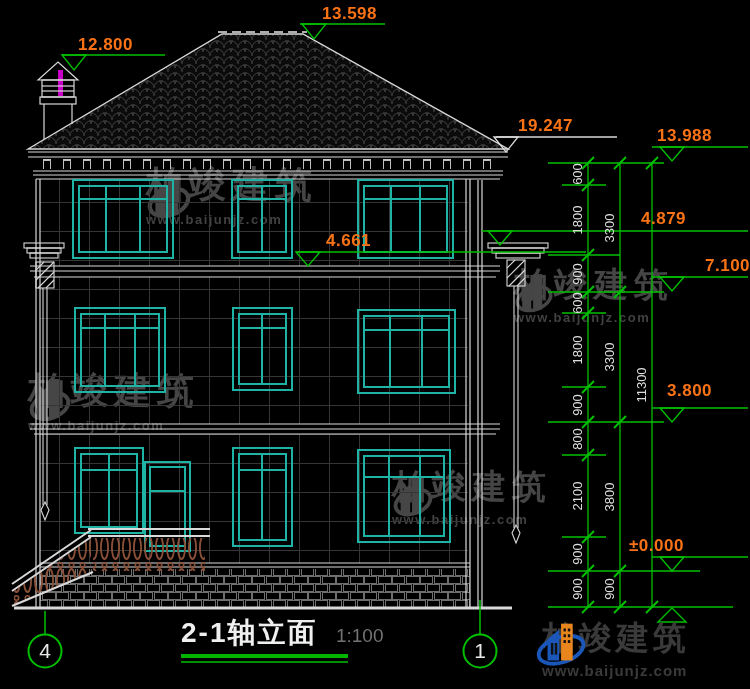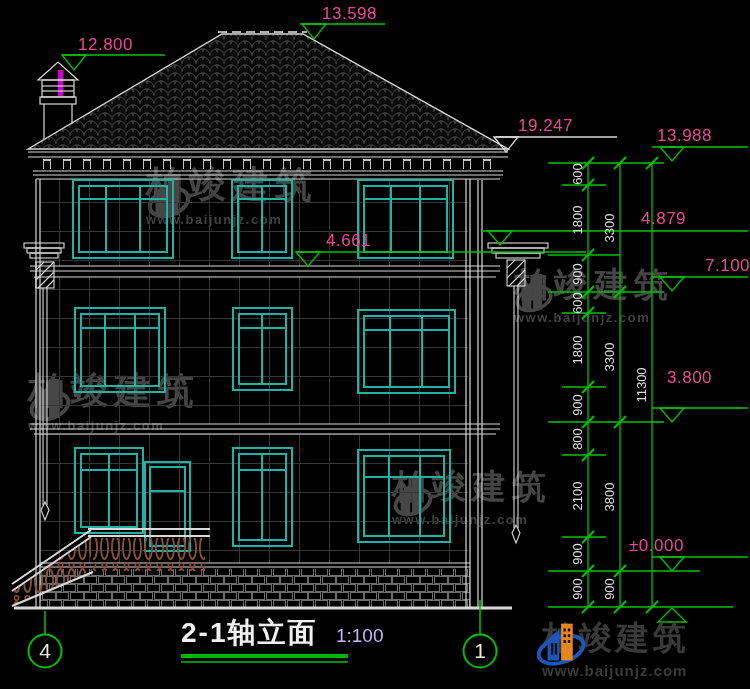--- a/index.html
+++ b/index.html
@@ -1,31 +1,31 @@
 <!DOCTYPE html>
 <html><head>
 <meta charset="utf-8">
 <style>
   html,body{margin:0;padding:0;background:#000;}
   #stage{position:relative;width:750px;height:689px;background:#000;overflow:hidden;
          font-family:"Liberation Sans",sans-serif;}
   #stage svg{position:absolute;left:0;top:0;}
-  .lbl{position:absolute;color:#ec4899;font-size:17px;white-space:nowrap;letter-spacing:.5px;}
+  .lbl{position:absolute;color:#f97316;font-size:17px;white-space:nowrap;letter-spacing:.5px;font-weight:bold;}
   .dim{position:absolute;width:60px;height:14px;line-height:14px;text-align:center;color:#dedede;
        font-size:13px;transform:rotate(-90deg);}
   .axis-label{position:absolute;width:26px;height:26px;line-height:26px;text-align:center;
        color:#e8e8e8;font-size:21px;}
   .wm{position:absolute;color:#454545;}
   .wm .row{display:flex;align-items:flex-start;}
   .wm-brand{font-weight:bold;font-size:37px;letter-spacing:6px;color:#454545;white-space:nowrap;}
   .wm-url{font-weight:bold;font-size:13px;letter-spacing:1.5px;color:#414141;white-space:nowrap;margin-top:2px;}
   .wm-ic{flex:0 0 auto;margin-right:8px;}
   #title-block{position:absolute;left:181px;top:614px;}
   #title-main{display:inline-block;color:#f0f0f0;font-size:28px;font-weight:bold;letter-spacing:2px;}
-  #title-scale{display:inline-block;color:#c4b5fd;font-size:19px;margin-left:14px;vertical-align:baseline;}
+  #title-scale{display:inline-block;color:#737373;font-size:19px;margin-left:14px;vertical-align:baseline;}
   .title-rule-thick{position:absolute;left:181px;top:654px;width:167px;height:4px;background:#00b400;}
   .title-rule-thin{position:absolute;left:181px;top:661px;width:167px;height:2px;background:#009000;}
   #logo{position:absolute;left:534px;top:616px;display:flex;align-items:flex-start;}
   #logo-text{margin-left:8px;}
   #logo-brand{font-weight:bold;font-size:33px;letter-spacing:4px;color:#3a3a3a;white-space:nowrap;}
   #logo-url{font-weight:bold;font-size:15px;letter-spacing:1px;color:#3a3a3a;white-space:nowrap;margin-top:1px;}
 </style>
 </head>
 <body>
 
@@ -310,21 +310,21 @@
     </g>
   </svg>
 
   <div class="lbl" style="left:322px;top:4px;">13.598</div>
   <div class="lbl" style="left:78px;top:35px;">12.800</div>
   <div class="lbl" style="left:518px;top:116px;">19.247</div>
   <div class="lbl" style="left:641px;top:209px;">4.879</div>
   <div class="lbl" style="left:326px;top:231px;">4.661</div>
   <div class="lbl" style="left:657px;top:126px;">13.988</div>
   <div class="lbl" style="left:705px;top:256px;">7.100</div>
-  <div class="lbl" style="left:667px;top:368px;">3.800</div>
+  <div class="lbl" style="left:667px;top:381px;">3.800</div>
   <div class="lbl" style="left:629px;top:536px;">±0.000</div>
 
   <div class="dim" style="left:548px;top:167px;">600</div>
   <div class="dim" style="left:548px;top:213px;">1800</div>
   <div class="dim" style="left:548px;top:267px;">900</div>
   <div class="dim" style="left:548px;top:296px;">600</div>
   <div class="dim" style="left:548px;top:343px;">1800</div>
   <div class="dim" style="left:548px;top:398px;">900</div>
   <div class="dim" style="left:548px;top:432px;">800</div>
   <div class="dim" style="left:548px;top:489px;">2100</div>

